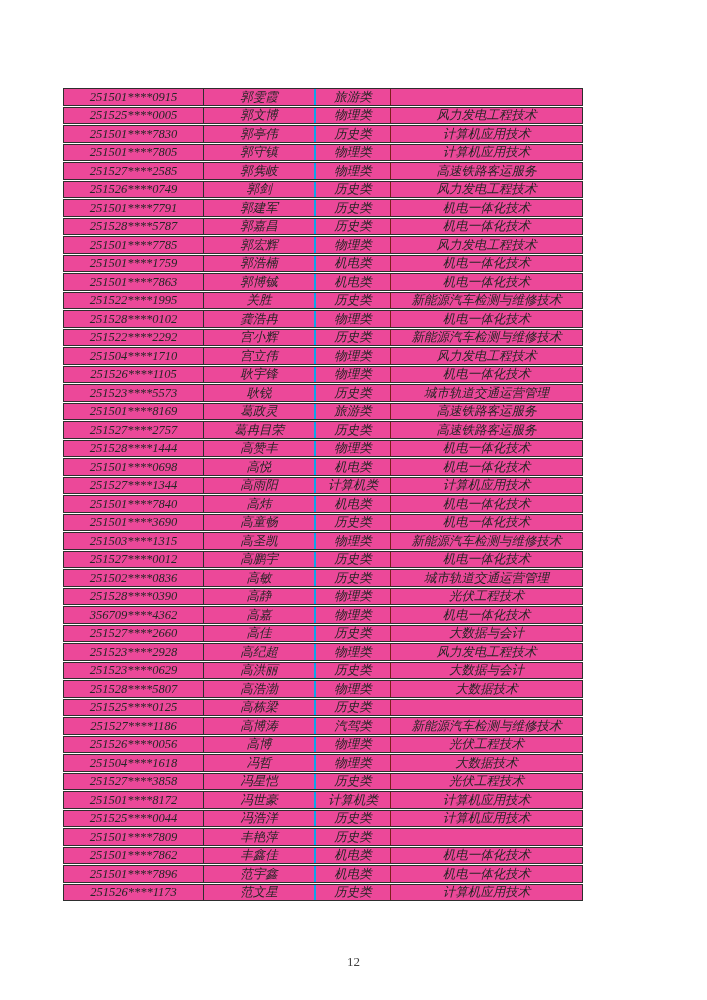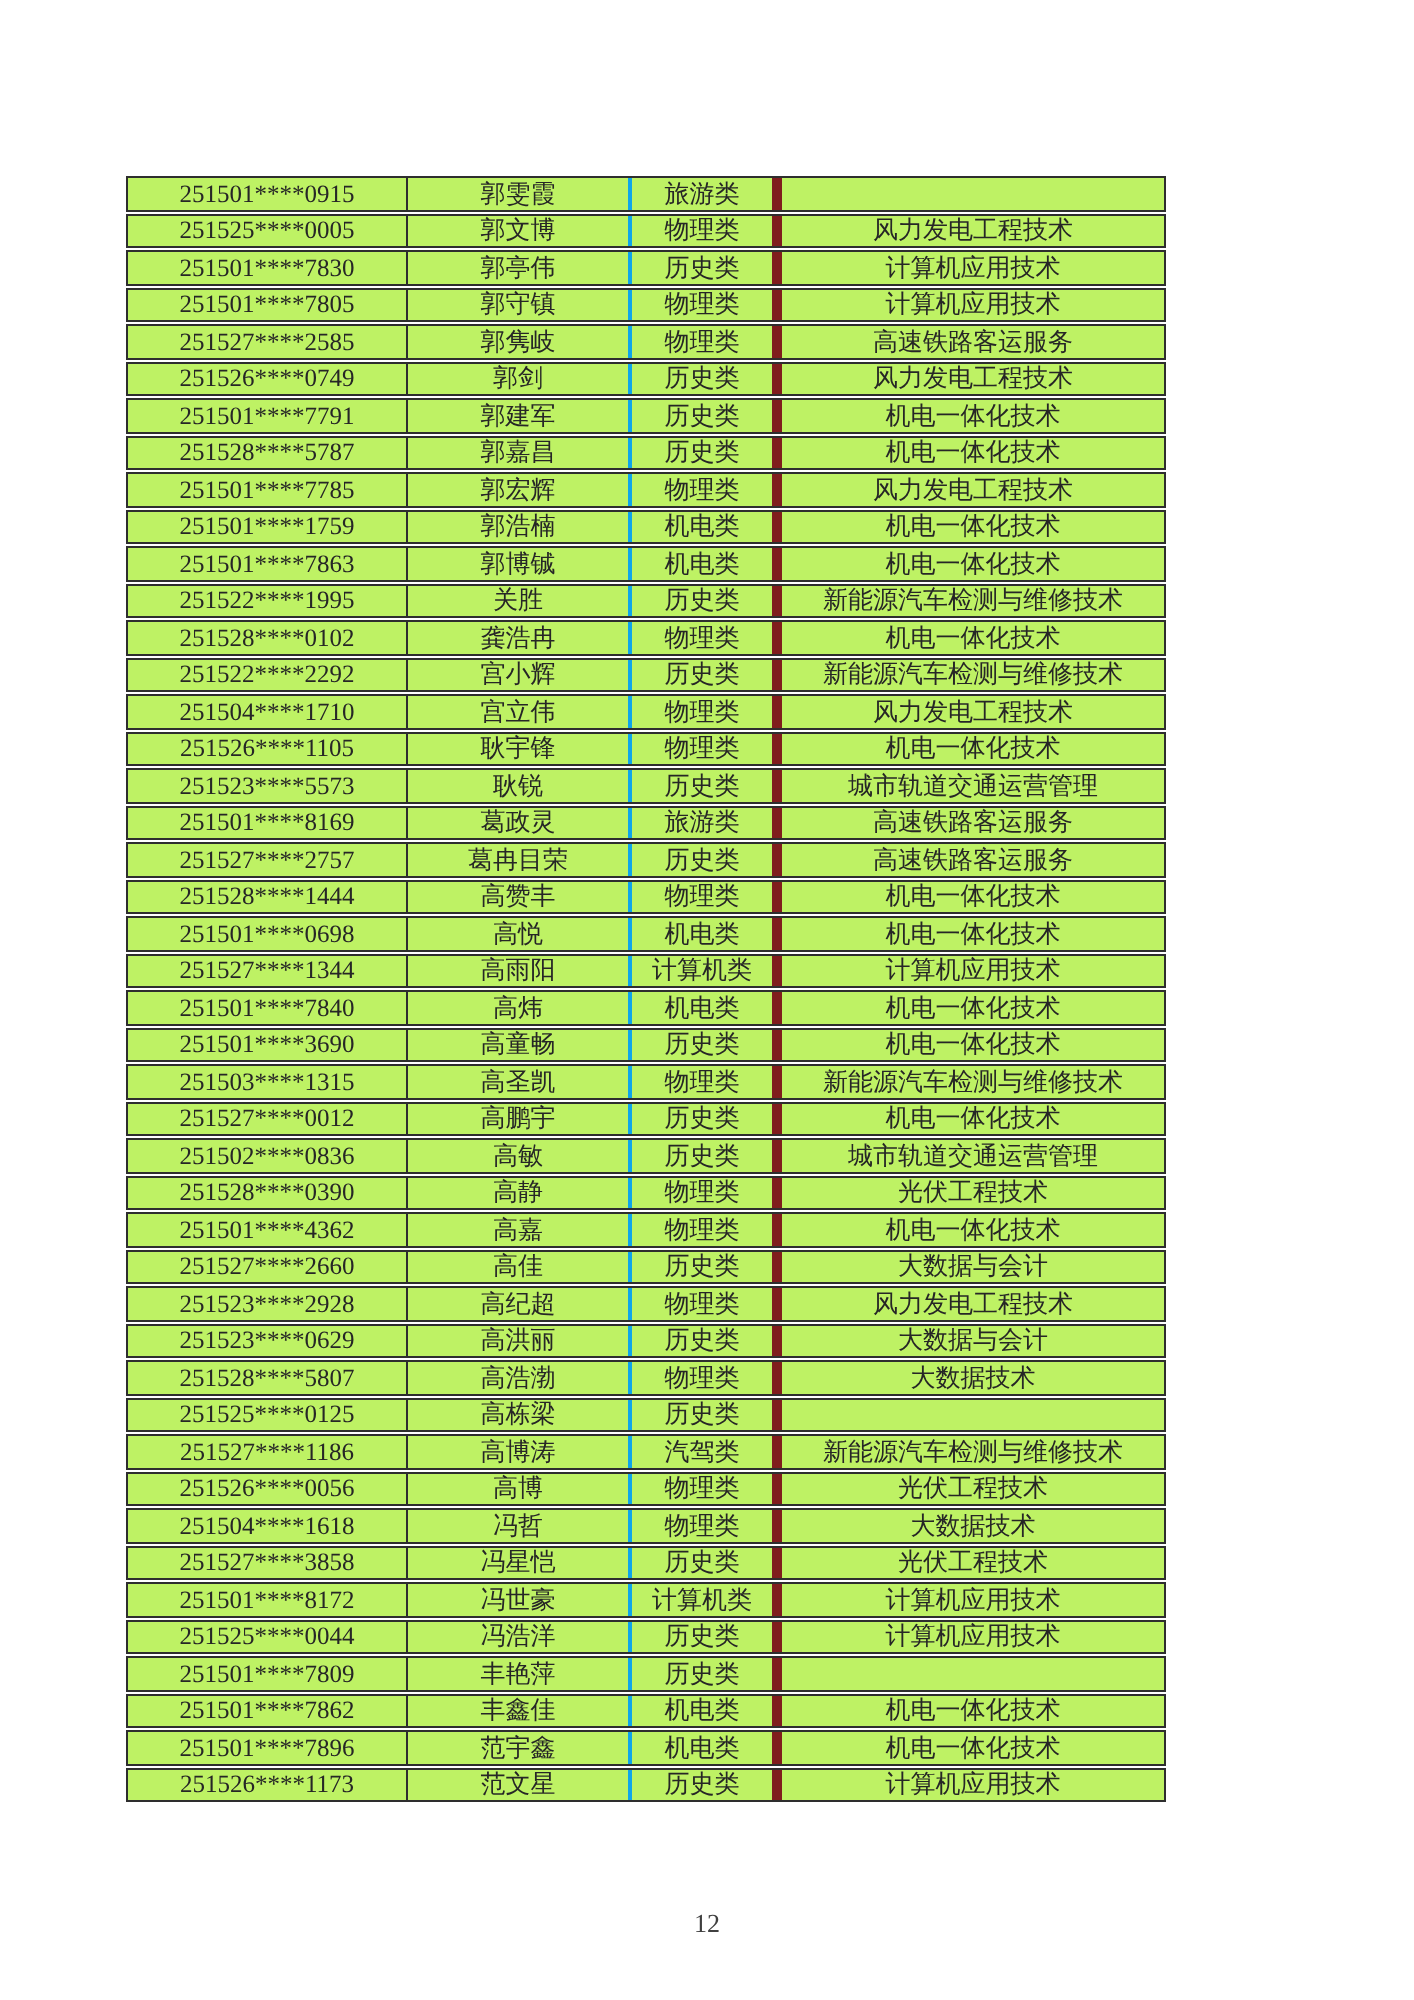--- a/index.html
+++ b/index.html
@@ -22,37 +22,38 @@
     left: 63px;
     top: 88px;
     width: 520px;
   }
   .row {
     display: flex;
     height: 17.5px;
     border: 1px solid #2e2e2e;
     margin-top: 1px;
     box-sizing: border-box;
-    background: #bef264;
+    background: #ec4899;
+    font-style: italic;
   }
   .row:first-child { margin-top: 0; }
   .cell {
     display: flex;
     align-items: center;
     justify-content: center;
     height: 100%;
     box-sizing: border-box;
     font-size: 12.5px;
     line-height: 1;
     white-space: nowrap;
     overflow: hidden;
   }
   .c0 { width: 140px; border-right: 1px solid #2e2e2e; }
   .c1 { width: 112px; border-right: 2px solid #0ea5e9; }
-  .c2 { width: 75px;  border-right: 5px solid #7f1d1d; }
+  .c2 { width: 75px;  border-right: 1px solid #7f1d1d; }
   .c3 { flex: 1; }
   .page-number {
     position: absolute;
     left: 0;
     top: 954px;
     width: 100%;
     text-align: center;
     font-size: 13px;
     color: #404040;
   }
@@ -223,21 +224,21 @@
         <div class="cell c2">历史类</div>
         <div class="cell c3">城市轨道交通运营管理</div>
       </div>
       <div class="row">
         <div class="cell c0">251528****0390</div>
         <div class="cell c1">高静</div>
         <div class="cell c2">物理类</div>
         <div class="cell c3">光伏工程技术</div>
       </div>
       <div class="row">
-        <div class="cell c0">251501****4362</div>
+        <div class="cell c0">356709****4362</div>
         <div class="cell c1">高嘉</div>
         <div class="cell c2">物理类</div>
         <div class="cell c3">机电一体化技术</div>
       </div>
       <div class="row">
         <div class="cell c0">251527****2660</div>
         <div class="cell c1">高佳</div>
         <div class="cell c2">历史类</div>
         <div class="cell c3">大数据与会计</div>
       </div>

